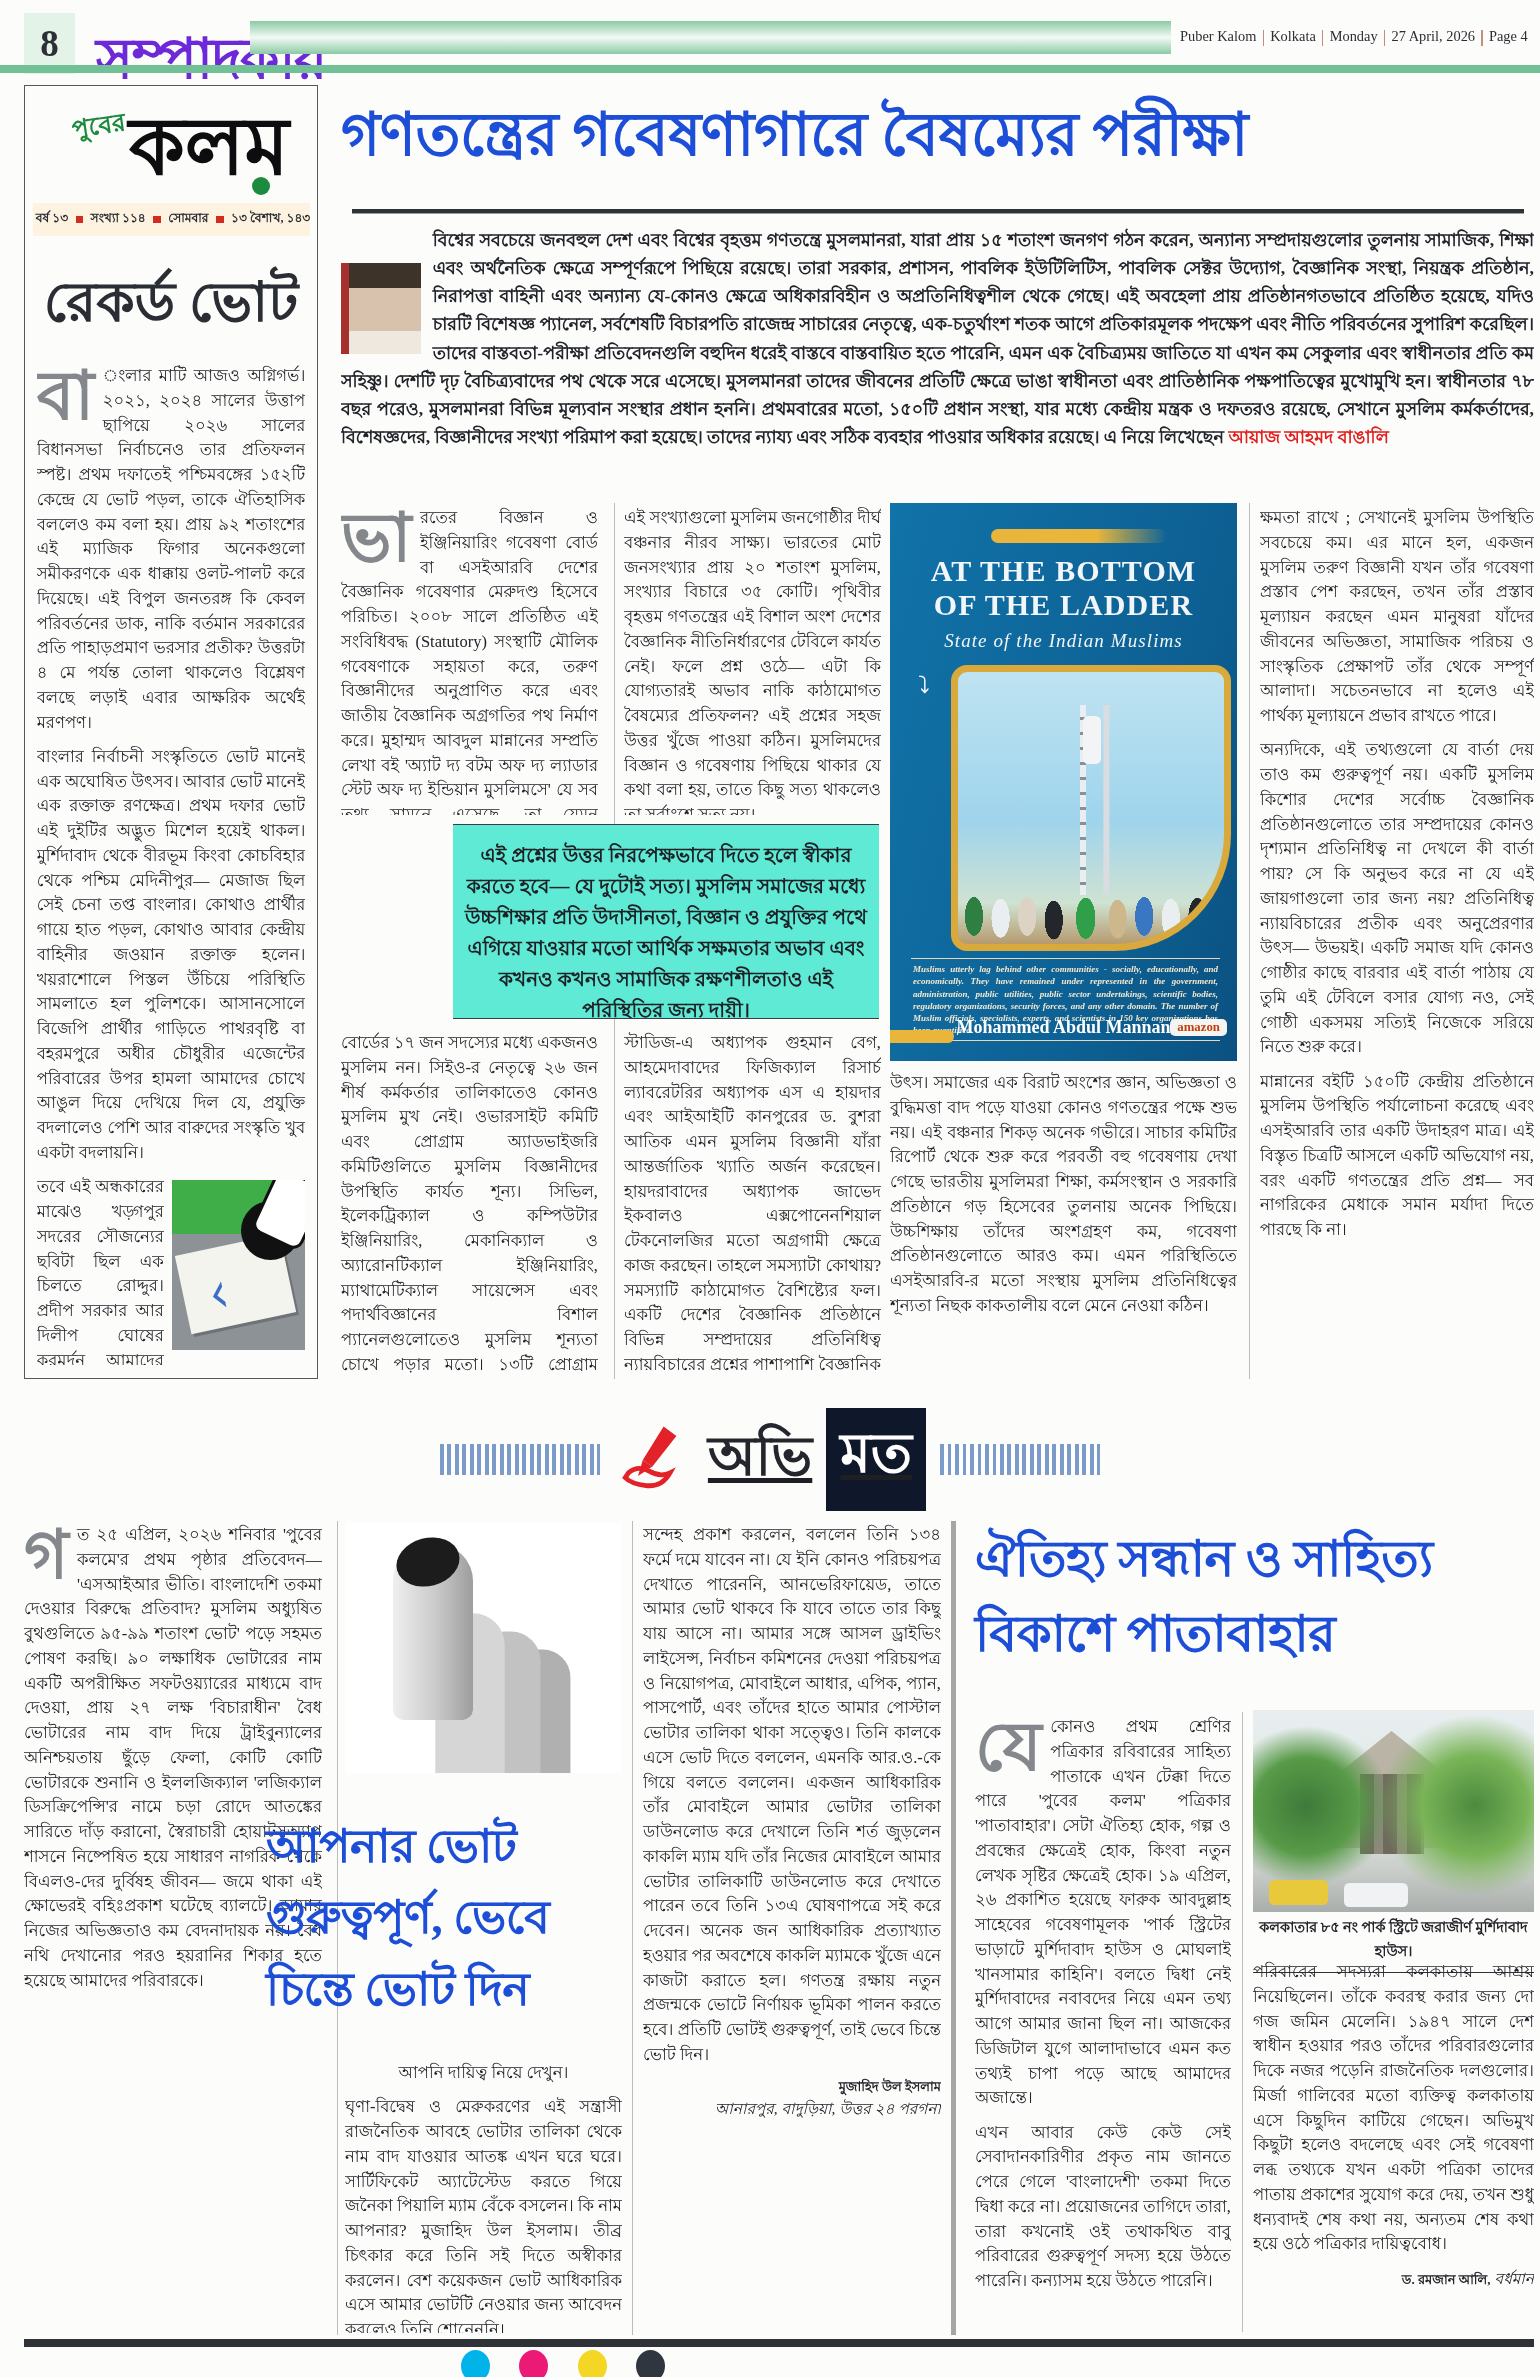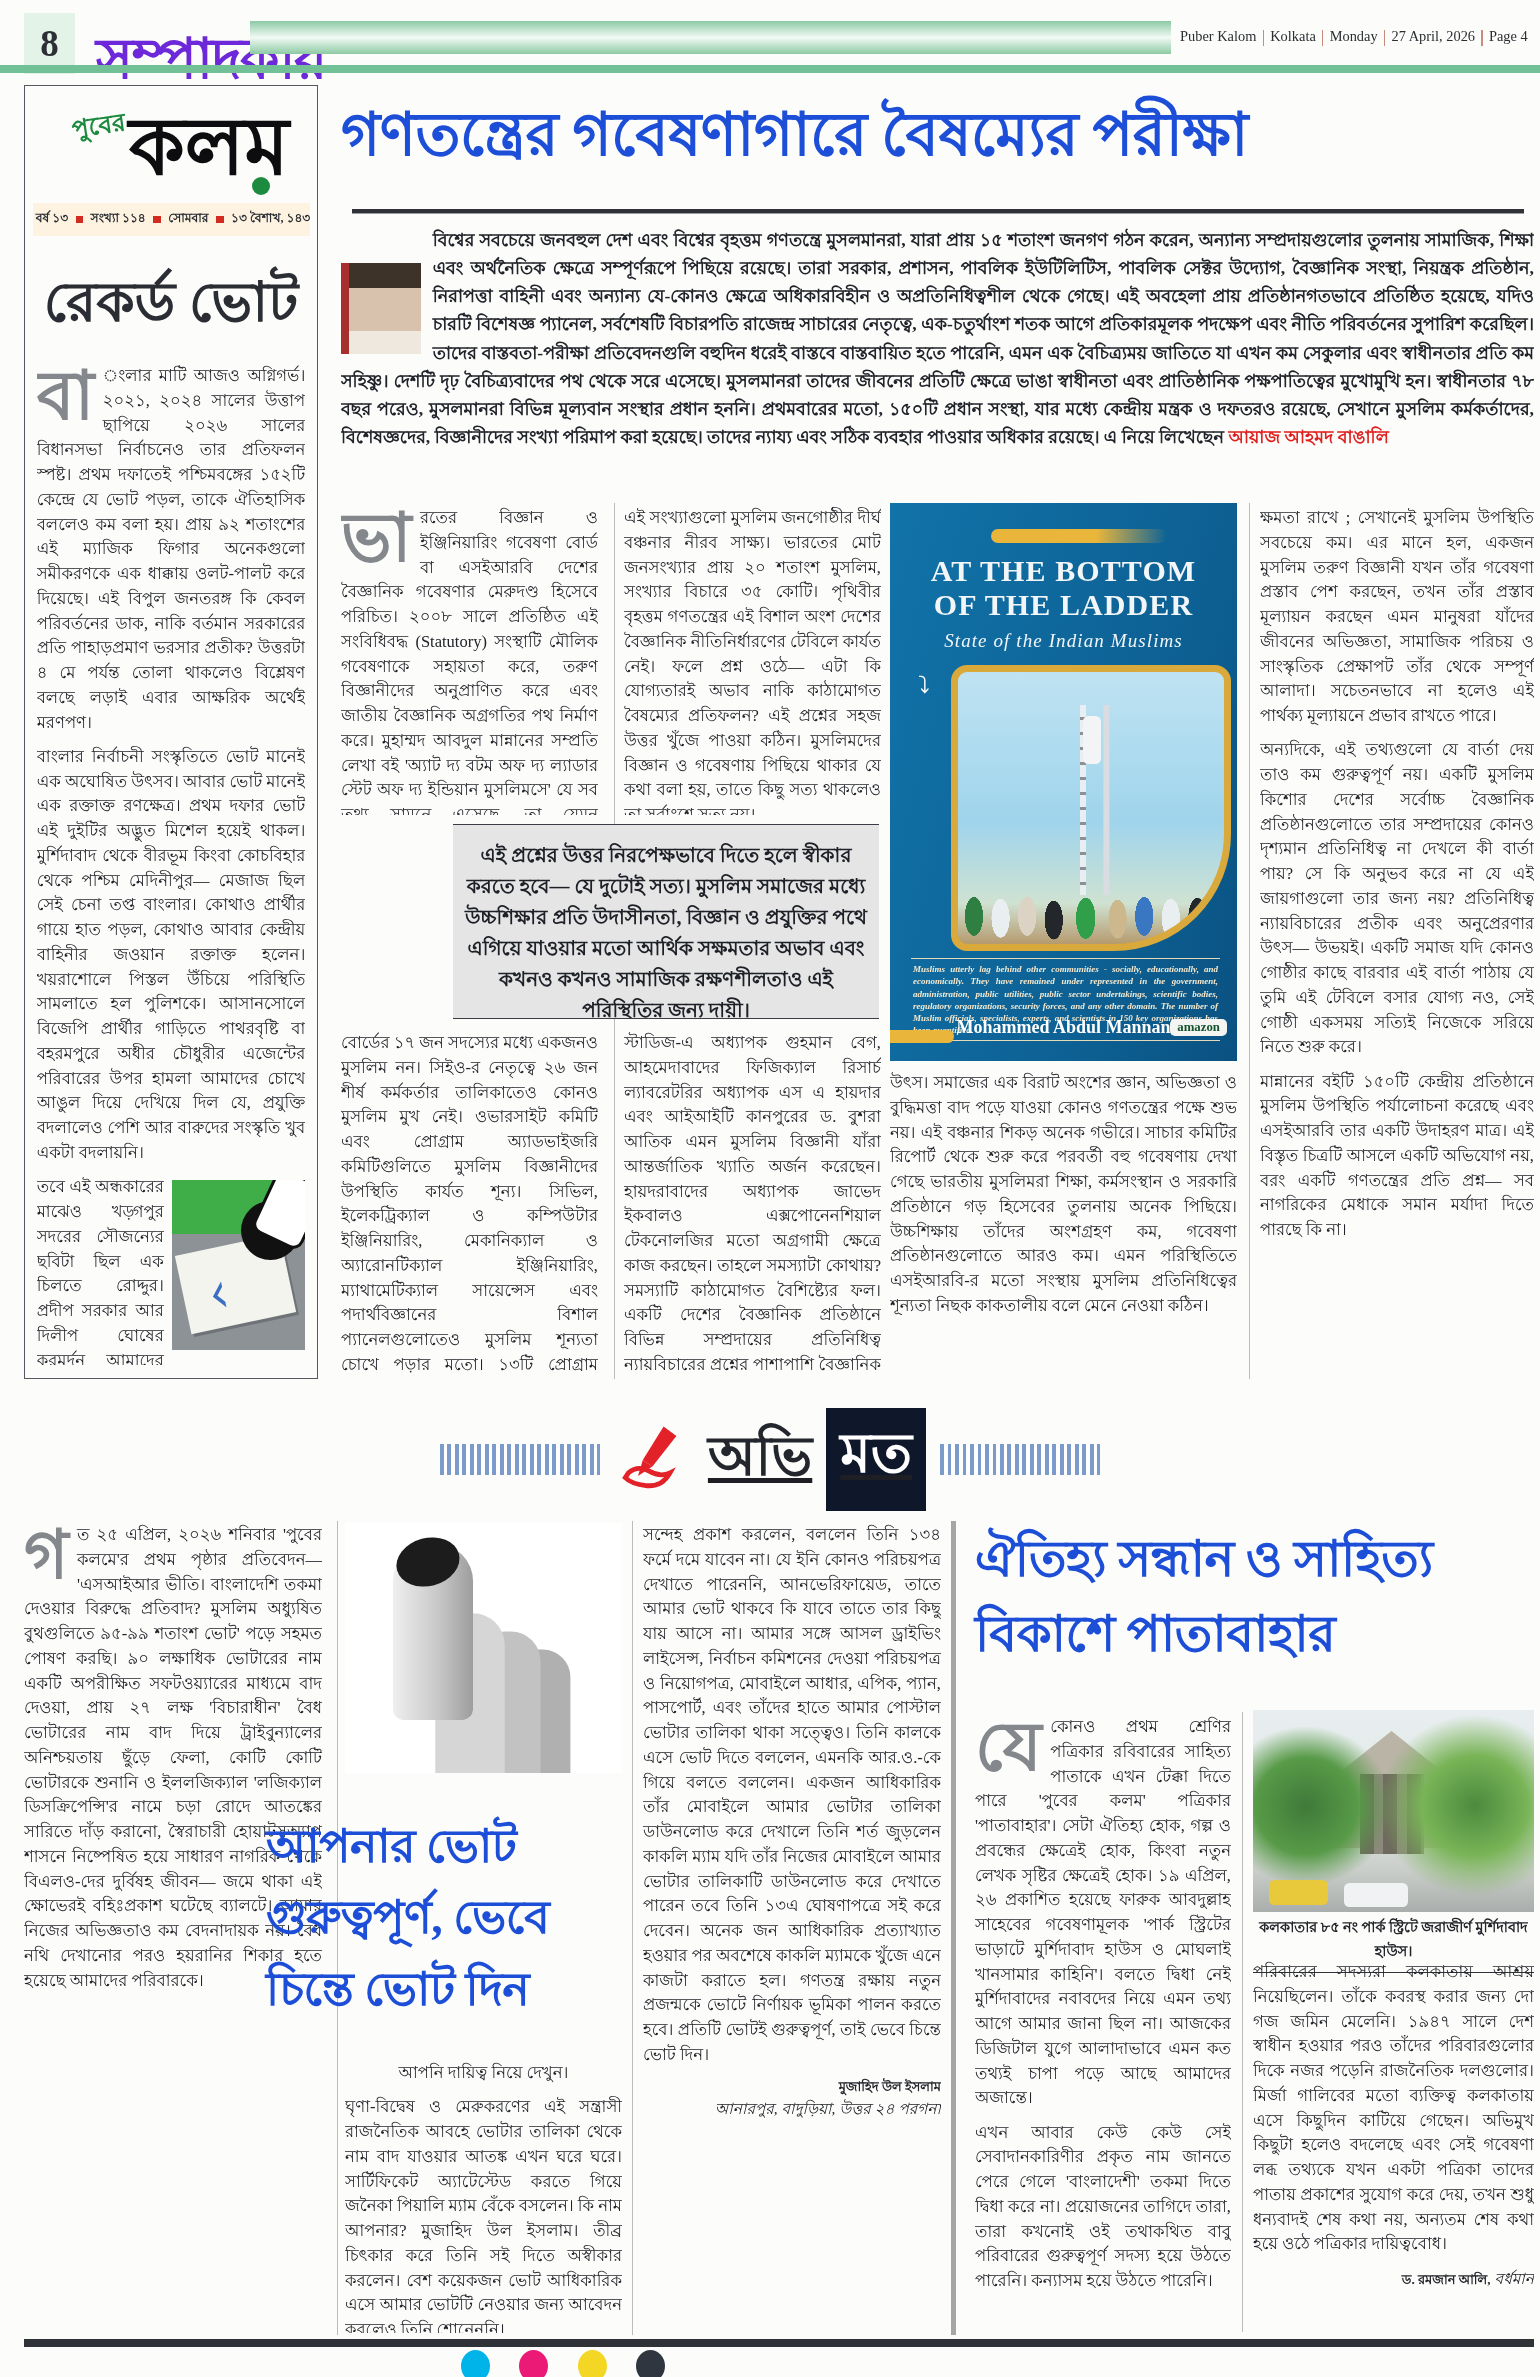--- a/index.html
+++ b/index.html
@@ -68,21 +68,21 @@
   <div class="vrule" style="left:614px;top:503px;height:876px;"></div>
   <div class="vrule" style="left:1249px;top:503px;height:876px;"></div>
 
   <div class="col" style="left:341px;top:506px;width:257px;height:309px;">
     <p><span class="dropcap">ভা</span><span>রতের বিজ্ঞান ও ইঞ্জিনিয়ারিং গবেষণা বোর্ড বা এসইআরবি দেশের বৈজ্ঞানিক গবেষণার মেরুদণ্ড হিসেবে পরিচিত। ২০০৮ সালে প্রতিষ্ঠিত এই সংবিধিবদ্ধ (Statutory) সংস্থাটি মৌলিক গবেষণাকে সহায়তা করে, তরুণ বিজ্ঞানীদের অনুপ্রাণিত করে এবং জাতীয় বৈজ্ঞানিক অগ্রগতির পথ নির্মাণ করে। মুহাম্মদ আবদুল মান্নানের সম্প্রতি লেখা বই 'অ্যাট দ্য বটম অফ দ্য ল্যাডার স্টেট অফ দ্য ইন্ডিয়ান মুসলিমসে' যে সব তথ্য সামনে এসেছে, তা যেমন উদ্বেগজনক তেমনি একটি গণতান্ত্রিক ও বহুত্ববাদী রাষ্ট্রের জন্য গভীর আত্মজিজ্ঞাসার বিষয়ও।</span></p>
   </div>
   <div class="col" style="left:624px;top:506px;width:257px;height:309px;">
     <p>এই সংখ্যাগুলো মুসলিম জনগোষ্ঠীর দীর্ঘ বঞ্চনার নীরব সাক্ষ্য। ভারতের মোট জনসংখ্যার প্রায় ২০ শতাংশ মুসলিম, সংখ্যার বিচারে ৩৫ কোটি। পৃথিবীর বৃহত্তম গণতন্ত্রের এই বিশাল অংশ দেশের বৈজ্ঞানিক নীতিনির্ধারণের টেবিলে কার্যত নেই। ফলে প্রশ্ন ওঠে— এটা কি যোগ্যতারই অভাব নাকি কাঠামোগত বৈষম্যের প্রতিফলন? এই প্রশ্নের সহজ উত্তর খুঁজে পাওয়া কঠিন। মুসলিমদের বিজ্ঞান ও গবেষণায় পিছিয়ে থাকার যে কথা বলা হয়, তাতে কিছু সত্য থাকলেও তা সর্বাংশে সত্য নয়।</p>
   </div>
 
-  <div class="abs" style="left:453px;top:824px;width:426px;height:193px;border-top:1.6px solid #3a3e44;border-bottom:1.6px solid #3a3e44;background:#e5e5e5;overflow:hidden;">
+  <div class="abs" style="left:453px;top:824px;width:426px;height:193px;border-top:1.6px solid #3a3e44;border-bottom:1.6px solid #3a3e44;background:#5eead4;overflow:hidden;">
     <div style="padding:15px 4.3px;font-size:20px;font-weight:bold;text-align:center;line-height:1.55;color:#1d2026;">এই প্রশ্নের উত্তর নিরপেক্ষভাবে দিতে হলে স্বীকার করতে হবে— যে দুটোই সত্য। মুসলিম সমাজের মধ্যে উচ্চশিক্ষার প্রতি উদাসীনতা, বিজ্ঞান ও প্রযুক্তির পথে এগিয়ে যাওয়ার মতো আর্থিক সক্ষমতার অভাব এবং কখনও কখনও সামাজিক রক্ষণশীলতাও এই পরিস্থিতির জন্য দায়ী।</div>
   </div>
 
   <div class="col" style="left:341px;top:1031px;width:257px;height:346px;">
     <p>বোর্ডের ১৭ জন সদস্যের মধ্যে একজনও মুসলিম নন। সিইও-র নেতৃত্বে ২৬ জন শীর্ষ কর্মকর্তার তালিকাতেও কোনও মুসলিম মুখ নেই। ওভারসাইট কমিটি এবং প্রোগ্রাম অ্যাডভাইজরি কমিটিগুলিতে মুসলিম বিজ্ঞানীদের উপস্থিতি কার্যত শূন্য। সিভিল, ইলেকট্রিক্যাল ও কম্পিউটার ইঞ্জিনিয়ারিং, মেকানিক্যাল ও অ্যারোনটিক্যাল ইঞ্জিনিয়ারিং, ম্যাথামেটিক্যাল সায়েন্সেস এবং পদার্থবিজ্ঞানের বিশাল প্যানেলগুলোতেও মুসলিম শূন্যতা চোখে পড়ার মতো। ১৩টি প্রোগ্রাম অ্যাডভাইজরি কমিটির ২১ জন অধ্যাপক-কর্মকর্তার মধ্যে এবং ৬০-এর বেশি অন্যান্য বিজ্ঞানীর তালিকায় মুসলিম প্রতিনিধিত্ব শূন্যের কোঠায়।</p>
   </div>
   <div class="col" style="left:624px;top:1031px;width:257px;height:346px;">
     <p>স্টাডিজ-এ অধ্যাপক গুহমান বেগ, আহমেদাবাদের ফিজিক্যাল রিসার্চ ল্যাবরেটরির অধ্যাপক এস এ হায়দার এবং আইআইটি কানপুরের ড. বুশরা আতিক এমন মুসলিম বিজ্ঞানী যাঁরা আন্তর্জাতিক খ্যাতি অর্জন করেছেন। হায়দরাবাদের অধ্যাপক জাভেদ ইকবালও এক্সপোনেনশিয়াল টেকনোলজির মতো অগ্রগামী ক্ষেত্রে কাজ করছেন। তাহলে সমস্যাটা কোথায়? সমস্যাটি কাঠামোগত বৈশিষ্ট্যের ফল। একটি দেশের বৈজ্ঞানিক প্রতিষ্ঠানে বিভিন্ন সম্প্রদায়ের প্রতিনিধিত্ব ন্যায়বিচারের প্রশ্নের পাশাপাশি বৈজ্ঞানিক সিদ্ধান্ত গ্রহণের ক্ষেত্রেও গুরুত্বপূর্ণ। অধ্যাপক শাবানা খান, বেঙ্গালুরুর ন্যাশনাল ইনস্টিটিউট অফ অ্যাডভান্সড</p>
   </div>
 
@@ -104,21 +104,21 @@
           radial-gradient(15px 32px at 26% 70%, #ddd3c4 60%, transparent 61%),
           radial-gradient(15px 32px at 36% 74%, #23262b 60%, transparent 61%),
           radial-gradient(16px 34px at 48% 72%, #2f9f4a 60%, transparent 61%),
           radial-gradient(15px 32px at 60% 73%, #cdb88e 60%, transparent 61%),
           radial-gradient(15px 32px at 70% 70%, #3a77c2 60%, transparent 61%),
           radial-gradient(15px 32px at 80% 72%, #e9eef1 60%, transparent 61%),
           radial-gradient(15px 32px at 90% 71%, #23262b 60%, transparent 61%);"></div>
     </div>
     <div style="position:absolute;left:21px;top:455px;width:305px;color:#f5e9cf;font-size:9px;line-height:1.35;font-style:italic;font-weight:bold;text-align:justify;border-top:1.6px solid #e6d9b8;border-bottom:1.6px solid #e6d9b8;padding:4.3px 2.1px;">Muslims utterly lag behind other communities - socially, educationally, and economically. They have remained under represented in the government, administration, public utilities, public sector undertakings, scientific bodies, regulatory organizations, security forces, and any other domain. The number of Muslim officials, specialists, experts, and scientists in 150 key organizations has been quantified.</div>
     <div style="position:absolute;left:0;top:514px;width:100%;text-align:center;color:#ffffff;font-size:18px;font-weight:bold;">Mohammed Abdul Mannan</div>
-    <div style="position:absolute;right:9.6px;top:516px;color:#14532d;background:#f4f4f2;border-radius:5px;padding:1.1px 7.5px;font-size:12.8px;font-weight:bold;">amazon</div>
+    <div style="position:absolute;right:9.6px;top:516px;color:#c2410c;background:#f4f4f2;border-radius:5px;padding:1.1px 7.5px;font-size:12.8px;font-weight:bold;">amazon</div>
     <div style="position:absolute;left:0px;top:527px;width:64px;height:12.8px;background:#e9b53b;border-radius:0 6.4px 6.4px 0;"></div>
   </div>
   <div class="col" style="left:890px;top:1071px;width:347px;height:308px;">
     <p>উৎস। সমাজের এক বিরাট অংশের জ্ঞান, অভিজ্ঞতা ও বুদ্ধিমত্তা বাদ পড়ে যাওয়া কোনও গণতন্ত্রের পক্ষে শুভ নয়। এই বঞ্চনার শিকড় অনেক গভীরে। সাচার কমিটির রিপোর্ট থেকে শুরু করে পরবর্তী বহু গবেষণায় দেখা গেছে ভারতীয় মুসলিমরা শিক্ষা, কর্মসংস্থান ও সরকারি প্রতিষ্ঠানে গড় হিসেবের তুলনায় অনেক পিছিয়ে। উচ্চশিক্ষায় তাঁদের অংশগ্রহণ কম, গবেষণা প্রতিষ্ঠানগুলোতে আরও কম। এমন পরিস্থিতিতে এসইআরবি-র মতো সংস্থায় মুসলিম প্রতিনিধিত্বের শূন্যতা নিছক কাকতালীয় বলে মেনে নেওয়া কঠিন।</p>
   </div>
 
   <div class="col" style="left:1260px;top:506px;width:274px;height:872px;">
     <p>ক্ষমতা রাখে ; সেখানেই মুসলিম উপস্থিতি সবচেয়ে কম। এর মানে হল, একজন মুসলিম তরুণ বিজ্ঞানী যখন তাঁর গবেষণা প্রস্তাব পেশ করছেন, তখন তাঁর প্রস্তাব মূল্যায়ন করছেন এমন মানুষরা যাঁদের জীবনের অভিজ্ঞতা, সামাজিক পরিচয় ও সাংস্কৃতিক প্রেক্ষাপট তাঁর থেকে সম্পূর্ণ আলাদা। সচেতনভাবে না হলেও এই পার্থক্য মূল্যায়নে প্রভাব রাখতে পারে।</p>
     <p>অন্যদিকে, এই তথ্যগুলো যে বার্তা দেয় তাও কম গুরুত্বপূর্ণ নয়। একটি মুসলিম কিশোর দেশের সর্বোচ্চ বৈজ্ঞানিক প্রতিষ্ঠানগুলোতে তার সম্প্রদায়ের কোনও দৃশ্যমান প্রতিনিধিত্ব না দেখলে কী বার্তা পায়? সে কি অনুভব করে না যে এই জায়গাগুলো তার জন্য নয়? প্রতিনিধিত্ব ন্যায়বিচারের প্রতীক এবং অনুপ্রেরণার উৎস— উভয়ই। একটি সমাজ যদি কোনও গোষ্ঠীর কাছে বারবার এই বার্তা পাঠায় যে তুমি এই টেবিলে বসার যোগ্য নও, সেই গোষ্ঠী একসময় সত্যিই নিজেকে সরিয়ে নিতে শুরু করে।</p>
     <p>মান্নানের বইটি ১৫০টি কেন্দ্রীয় প্রতিষ্ঠানে মুসলিম উপস্থিতি পর্যালোচনা করেছে এবং এসইআরবি তার একটি উদাহরণ মাত্র। এই বিস্তৃত চিত্রটি আসলে একটি অভিযোগ নয়, বরং একটি গণতন্ত্রের প্রতি প্রশ্ন— সব নাগরিকের মেধাকে সমান মর্যাদা দিতে পারছে কি না।</p>

